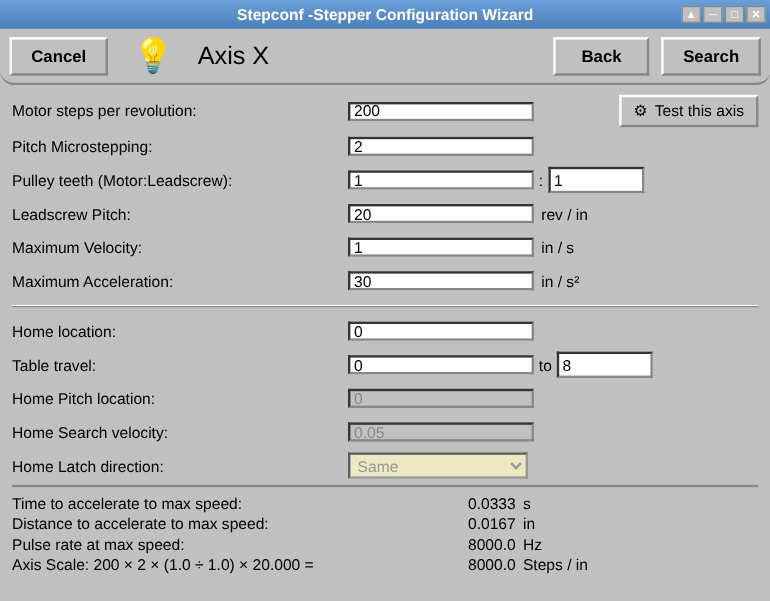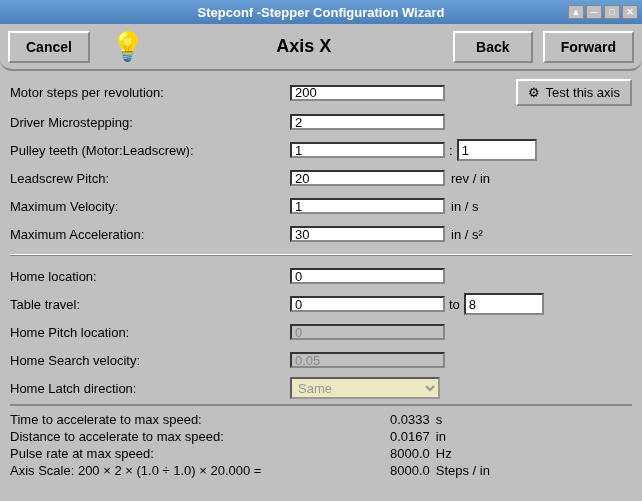--- a/index.html
+++ b/index.html
@@ -56,23 +56,22 @@
       border-top-color: #fff;
       border-left-color: #fff;
       padding: 6px 16px;
       font-size: 14px;
       font-weight: bold;
       cursor: pointer;
       min-width: 80px;
     }
     .axis-title {
       flex: 1;
-      text-align: center;
-      font-size: 18px;
-      font-weight: bold;
+      font-size: 21px;
+      font-weight: normal;
     }
     .nav-btn {
       background: #c0c0c0;
       border: 2px solid;
       border-color: #fff #888 #888 #fff;
       padding: 6px 16px;
       font-size: 14px;
       font-weight: bold;
       cursor: pointer;
       min-width: 80px;
@@ -187,38 +186,38 @@
     <div class="title-btn">□</div>
     <div class="title-btn">✕</div>
   </div>
 </div>
 
 <div class="header-row">
   <button class="cancel-btn">Cancel</button>
   <div class="lightbulb">💡</div>
   <div class="axis-title">Axis X</div>
   <button class="nav-btn">Back</button>
-  <button class="nav-btn">Forward</button>
+  <button class="nav-btn">Search</button>
 </div>
 
 <div class="main-content">
 
   <div class="form-row">
     <span class="form-label">Motor steps per revolution:</span>
     <input class="form-input" type="text" value="200" style="">
     <div style="margin-left:auto;">
       <button class="test-btn">
         <span>⚙</span>
         <span>Test this axis</span>
       </button>
     </div>
   </div>
 
   <div class="form-row">
-    <span class="form-label">Driver Microstepping:</span>
+    <span class="form-label">Pitch Microstepping:</span>
     <input class="form-input" type="text" value="2" style="">
   </div>
 
   <div class="form-row">
     <span class="form-label">Pulley teeth (Motor:Leadscrew):</span>
     <input class="form-input" type="text" value="1" style="">
     <span class="colon-sep">:</span>
     <input class="input-small" type="text" value="1" style="">
   </div>
 

